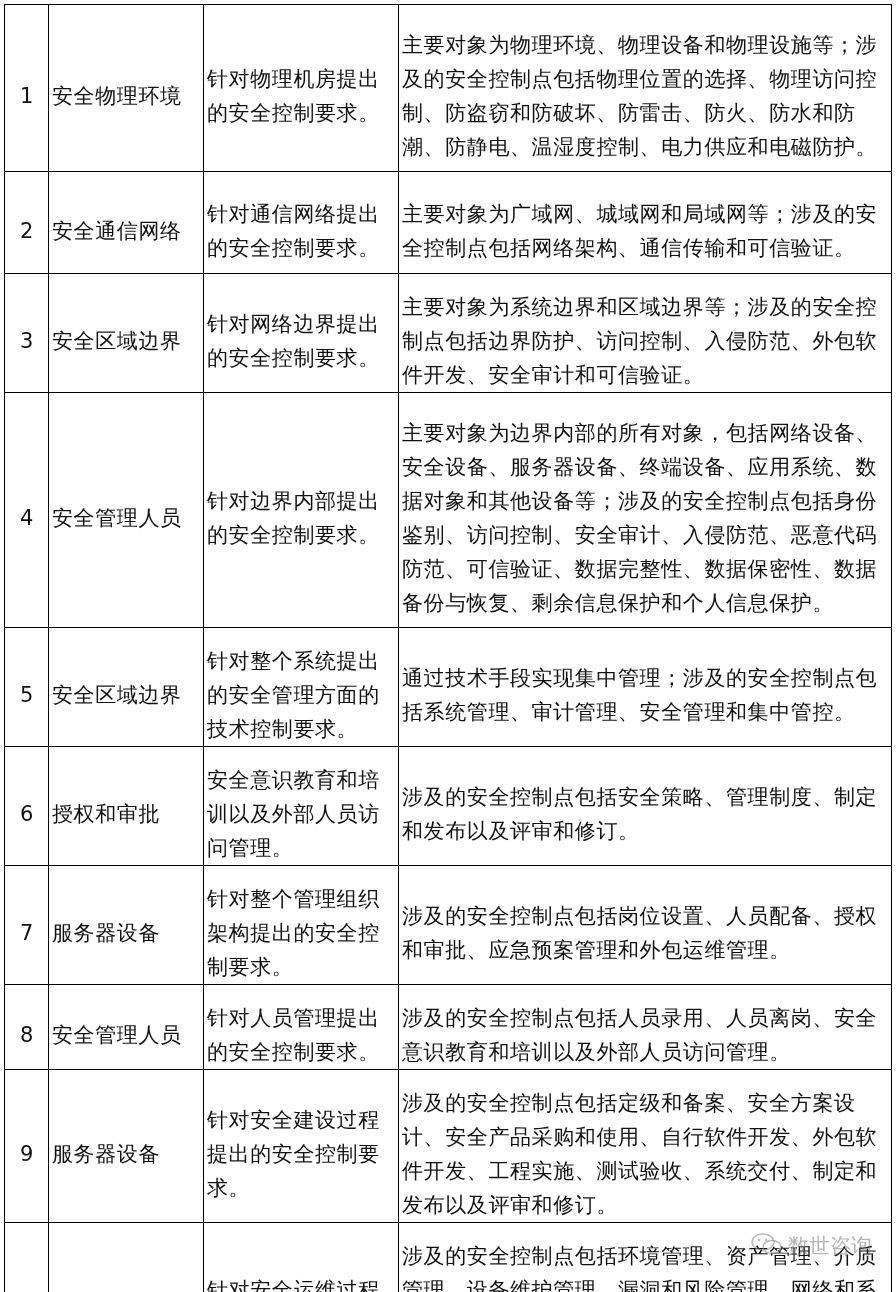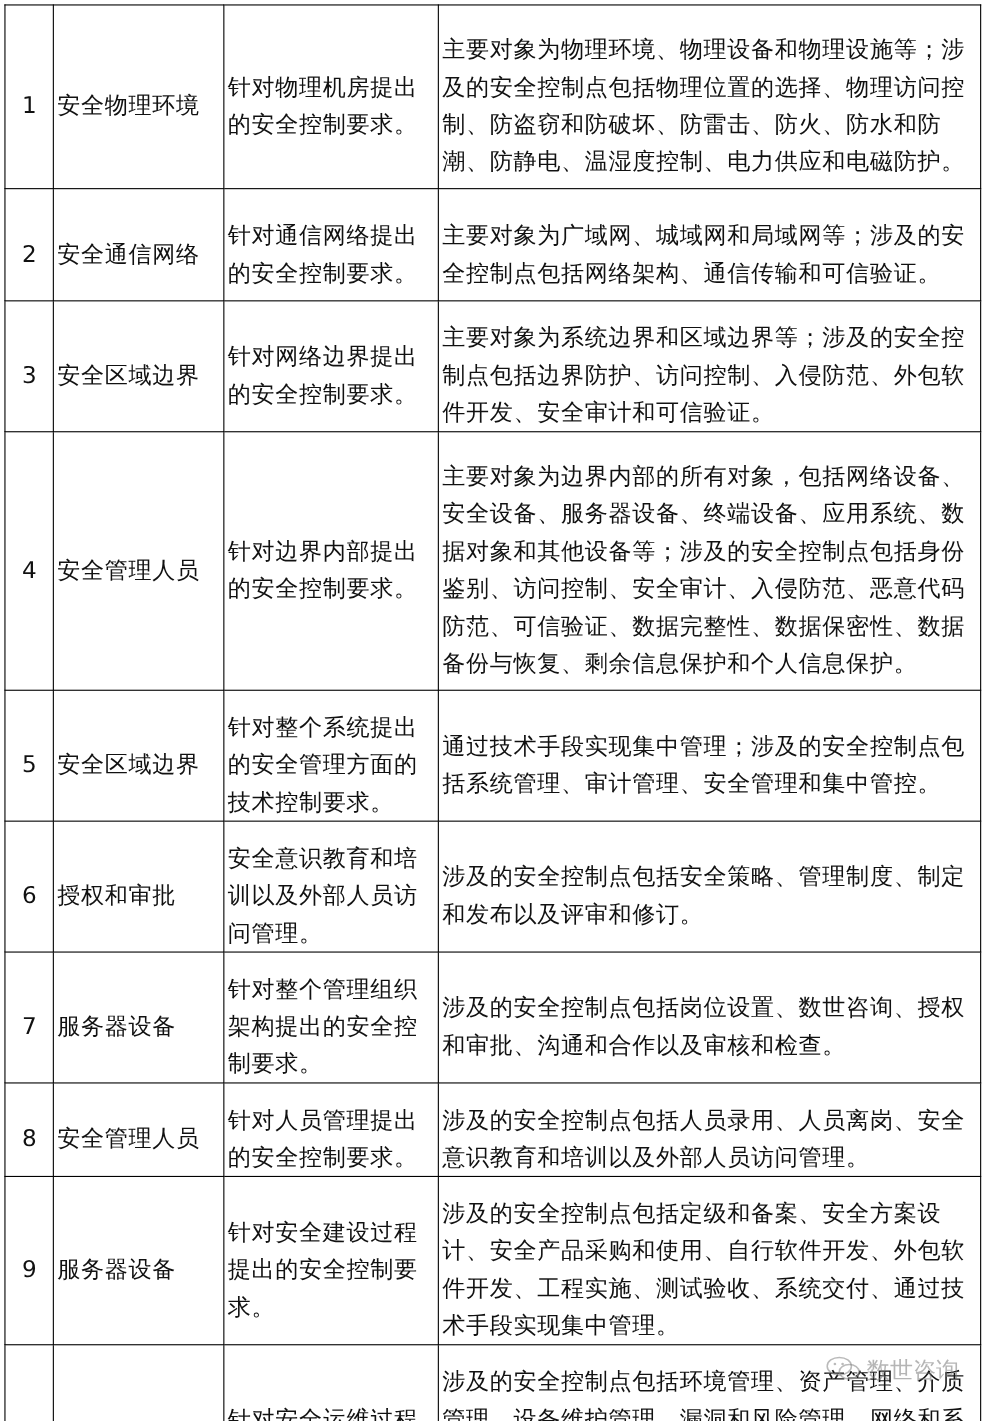--- a/index.html
+++ b/index.html
@@ -66,33 +66,33 @@
       <tr style="height: 101px;">
     <td class="num">6</td>
     <td>授权和审批</td>
     <td>安全意识教育和培训以及外部人员访问管理。</td>
     <td>涉及的安全控制点包括安全策略、管理制度、制定和发布以及评审和修订。</td>
   </tr>
       <tr style="height: 102px;">
     <td class="num">7</td>
     <td>服务器设备</td>
     <td>针对整个管理组织架构提出的安全控制要求。</td>
-    <td>涉及的安全控制点包括岗位设置、数世咨询、授权和审批、沟通和合作以及审核和检查。</td>
+    <td>涉及的安全控制点包括岗位设置、人员配备、授权和审批、应急预案管理和外包运维管理。</td>
   </tr>
       <tr style="height: 68px;">
     <td class="num">8</td>
     <td>安全管理人员</td>
     <td>针对人员管理提出的安全控制要求。</td>
     <td>涉及的安全控制点包括人员录用、人员离岗、安全意识教育和培训以及外部人员访问管理。</td>
   </tr>
       <tr style="height: 136px;">
     <td class="num">9</td>
     <td>服务器设备</td>
     <td>针对安全建设过程提出的安全控制要求。</td>
-    <td>涉及的安全控制点包括定级和备案、安全方案设计、安全产品采购和使用、自行软件开发、外包软件开发、工程实施、测试验收、系统交付、通过技术手段实现集中管理。</td>
+    <td>涉及的安全控制点包括定级和备案、安全方案设计、安全产品采购和使用、自行软件开发、外包软件开发、工程实施、测试验收、系统交付、制定和发布以及评审和修订。</td>
   </tr>
       <tr style="height: 169px;">
     <td class="num">10</td>
     <td>安全运维管理</td>
     <td>针对安全运维过程提出的安全控制要求。</td>
     <td>涉及的安全控制点包括环境管理、资产管理、介质管理、设备维护管理、漏洞和风险管理、网络和系统安全管理、恶意代码防范管理、配置管理、密码管理、变更管理、备份与恢复管理、安全事件处置、应急预案管理和外包运维管理。</td>
   </tr>
     </tbody>
 </table>
 

